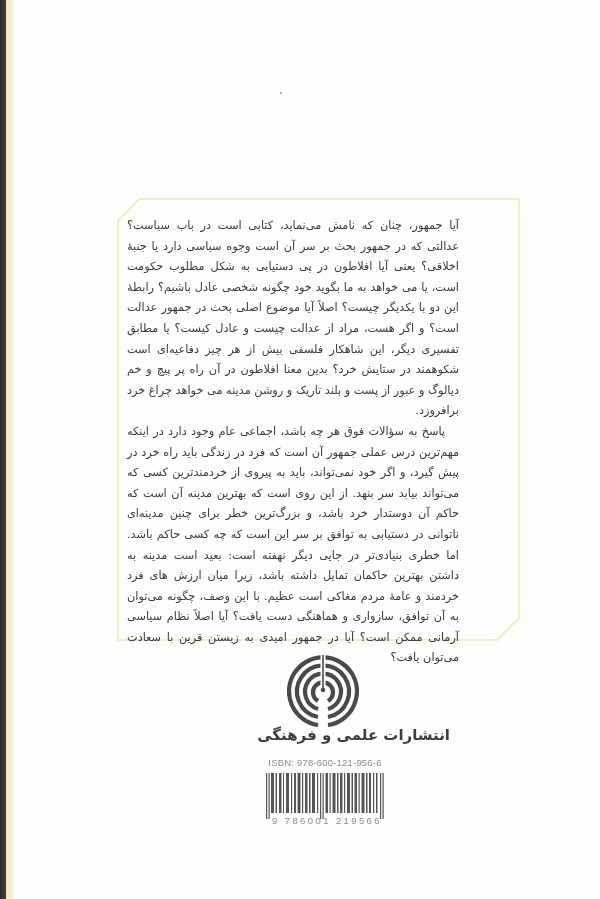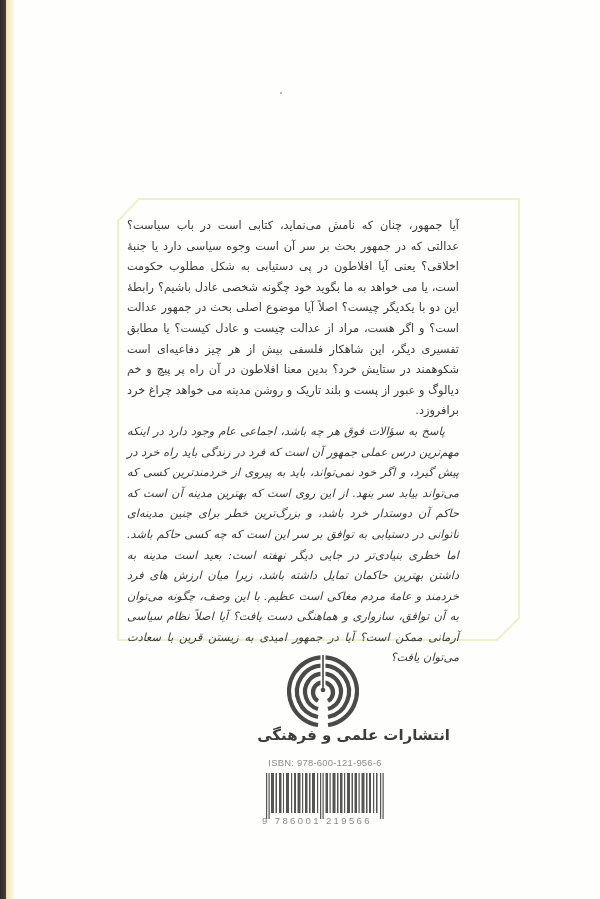--- a/index.html
+++ b/index.html
@@ -23,39 +23,39 @@
     .frame {
       position: absolute; left: 117px; top: 198px; width: 356px; height: 443px;
     }
     .frame svg { position: absolute; left: 0; top: 0; }
     .text-body {
       position: absolute; left: 10px; right: 14px; top: 18px;
       direction: rtl; text-align: justify;
       font-size: 11.3px; line-height: 20.6px; color: #3a3a3a;
     }
     .text-body p { margin: 0; }
-    .text-body p.indent { text-indent: 14px; font-style: italic; }
+    .text-body p.indent { text-indent: 14px; }
     .logo {
       position: absolute; left: 287px; top: 655px; width: 72px; height: 72px;
     }
     .publisher {
       position: absolute; left: 200px; width: 250px; top: 726px;
       text-align: right; direction: rtl;
       font-size: 15px; font-weight: bold; color: #3c3c3c;
     }
     .isbn {
       position: absolute; left: 262px; width: 126px; top: 757px;
       text-align: center; font-family: "Liberation Sans", sans-serif;
       font-size: 9.5px; color: #8a8a8a; letter-spacing: 0.2px;
     }
     .barcode {
       position: absolute; left: 266px; top: 773px; width: 118px; height: 46px;
     }
     .barcode-digits {
-      position: absolute; left: 250px; width: 134px; top: 815px;
+      position: absolute; left: 260px; width: 134px; top: 815px;
       text-align: center; font-family: "Liberation Sans", sans-serif;
       font-size: 9.5px; color: #8a8a8a; letter-spacing: 2.4px;
     }
   </style>
 </head>
 <body>
 
 <div class="spine-dark"></div>
 <div class="spine-light"></div>
 <div class="dot"></div>

